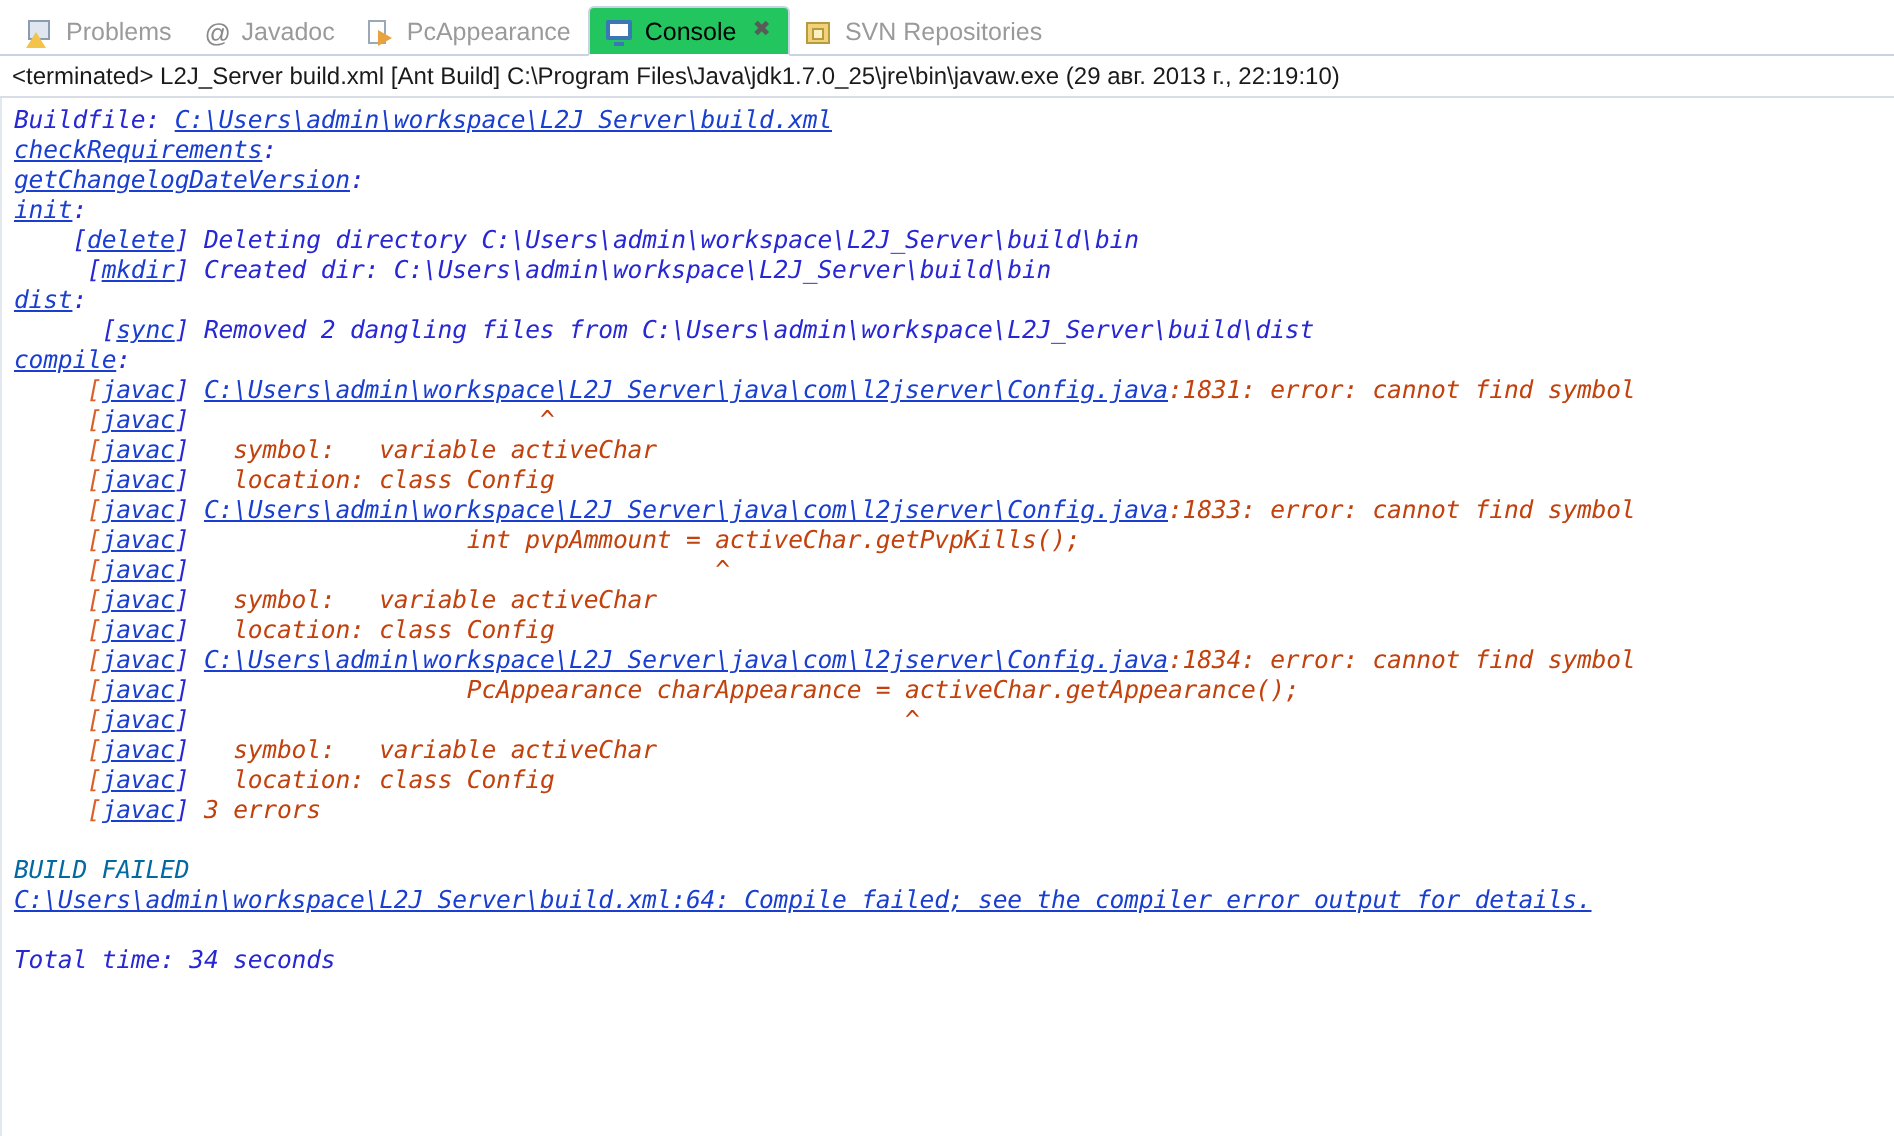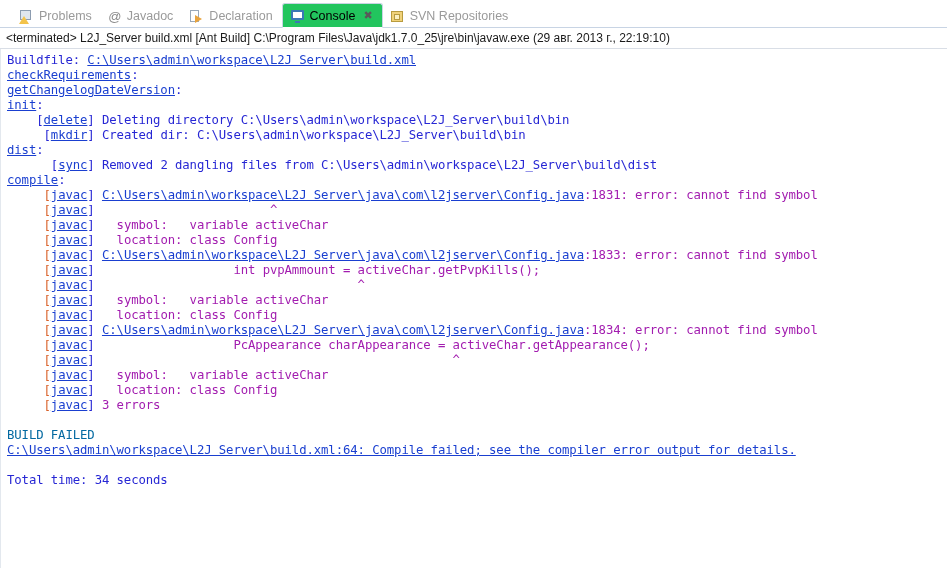--- a/index.html
+++ b/index.html
@@ -15,21 +15,21 @@
     -webkit-font-smoothing: antialiased;
   }
 
   
   .tabbar {
     position: relative;
     height: 28px;
     background: #ffffff;
     display: flex;
     align-items: flex-end;
-    padding-left: 12px;
+    padding-left: 6px;
     box-sizing: border-box;
   }
   .tabbar::after {
     content: "";
     position: absolute;
     left: 0; right: 0; bottom: 0;
     height: 1px;
     background: #c8d4e4;
   }
   .tab {
@@ -153,32 +153,33 @@
 
   
   .console {
     position: relative;
     height: 519px;
     background: #ffffff;
     border-left: 1px solid #e3e8ee;
     box-sizing: border-box;
     padding: 4px 8px 0 6px;
     overflow: hidden;
+    font-style: italic;
   }
   .line {
     font-family: "DejaVu Sans Mono", "Liberation Mono", monospace;
     font-size: 12.3px;
     line-height: 15px;
     white-space: pre;
     letter-spacing: -0.1px;
     height: 15px;
   }
   .blue      { color: #2727d4; }
   .link      { color: #1a3fd0; text-decoration: underline; }
-  .err       { color: #a21caf; }
+  .err       { color: #c2410c; }
   .err-link  { color: #1a3fd0; text-decoration: underline; }
   .tag       { color: #d9622b; }
   .failed    { color: #0369a1; }
   .blank     { height: 15px; }
 </style>
 </head>
 <body>
 
 <div class="tabbar">
 
@@ -187,21 +188,21 @@
     <span class="tab-label">Problems</span>
   </div>
 
   <div class="tab">
     <span class="ticon ico-at">@</span>
     <span class="tab-label">Javadoc</span>
   </div>
 
   <div class="tab">
     <span class="ticon ico-decl"></span>
-    <span class="tab-label">Declaration</span>
+    <span class="tab-label">PcAppearance</span>
   </div>
 
   <div class="tab active">
     <span class="ticon ico-console"></span>
     <span class="tab-label">Console</span>
     <span class="tab-close">✖</span>
   </div>
 
   <div class="tab">
     <span class="ticon ico-svn"></span>

